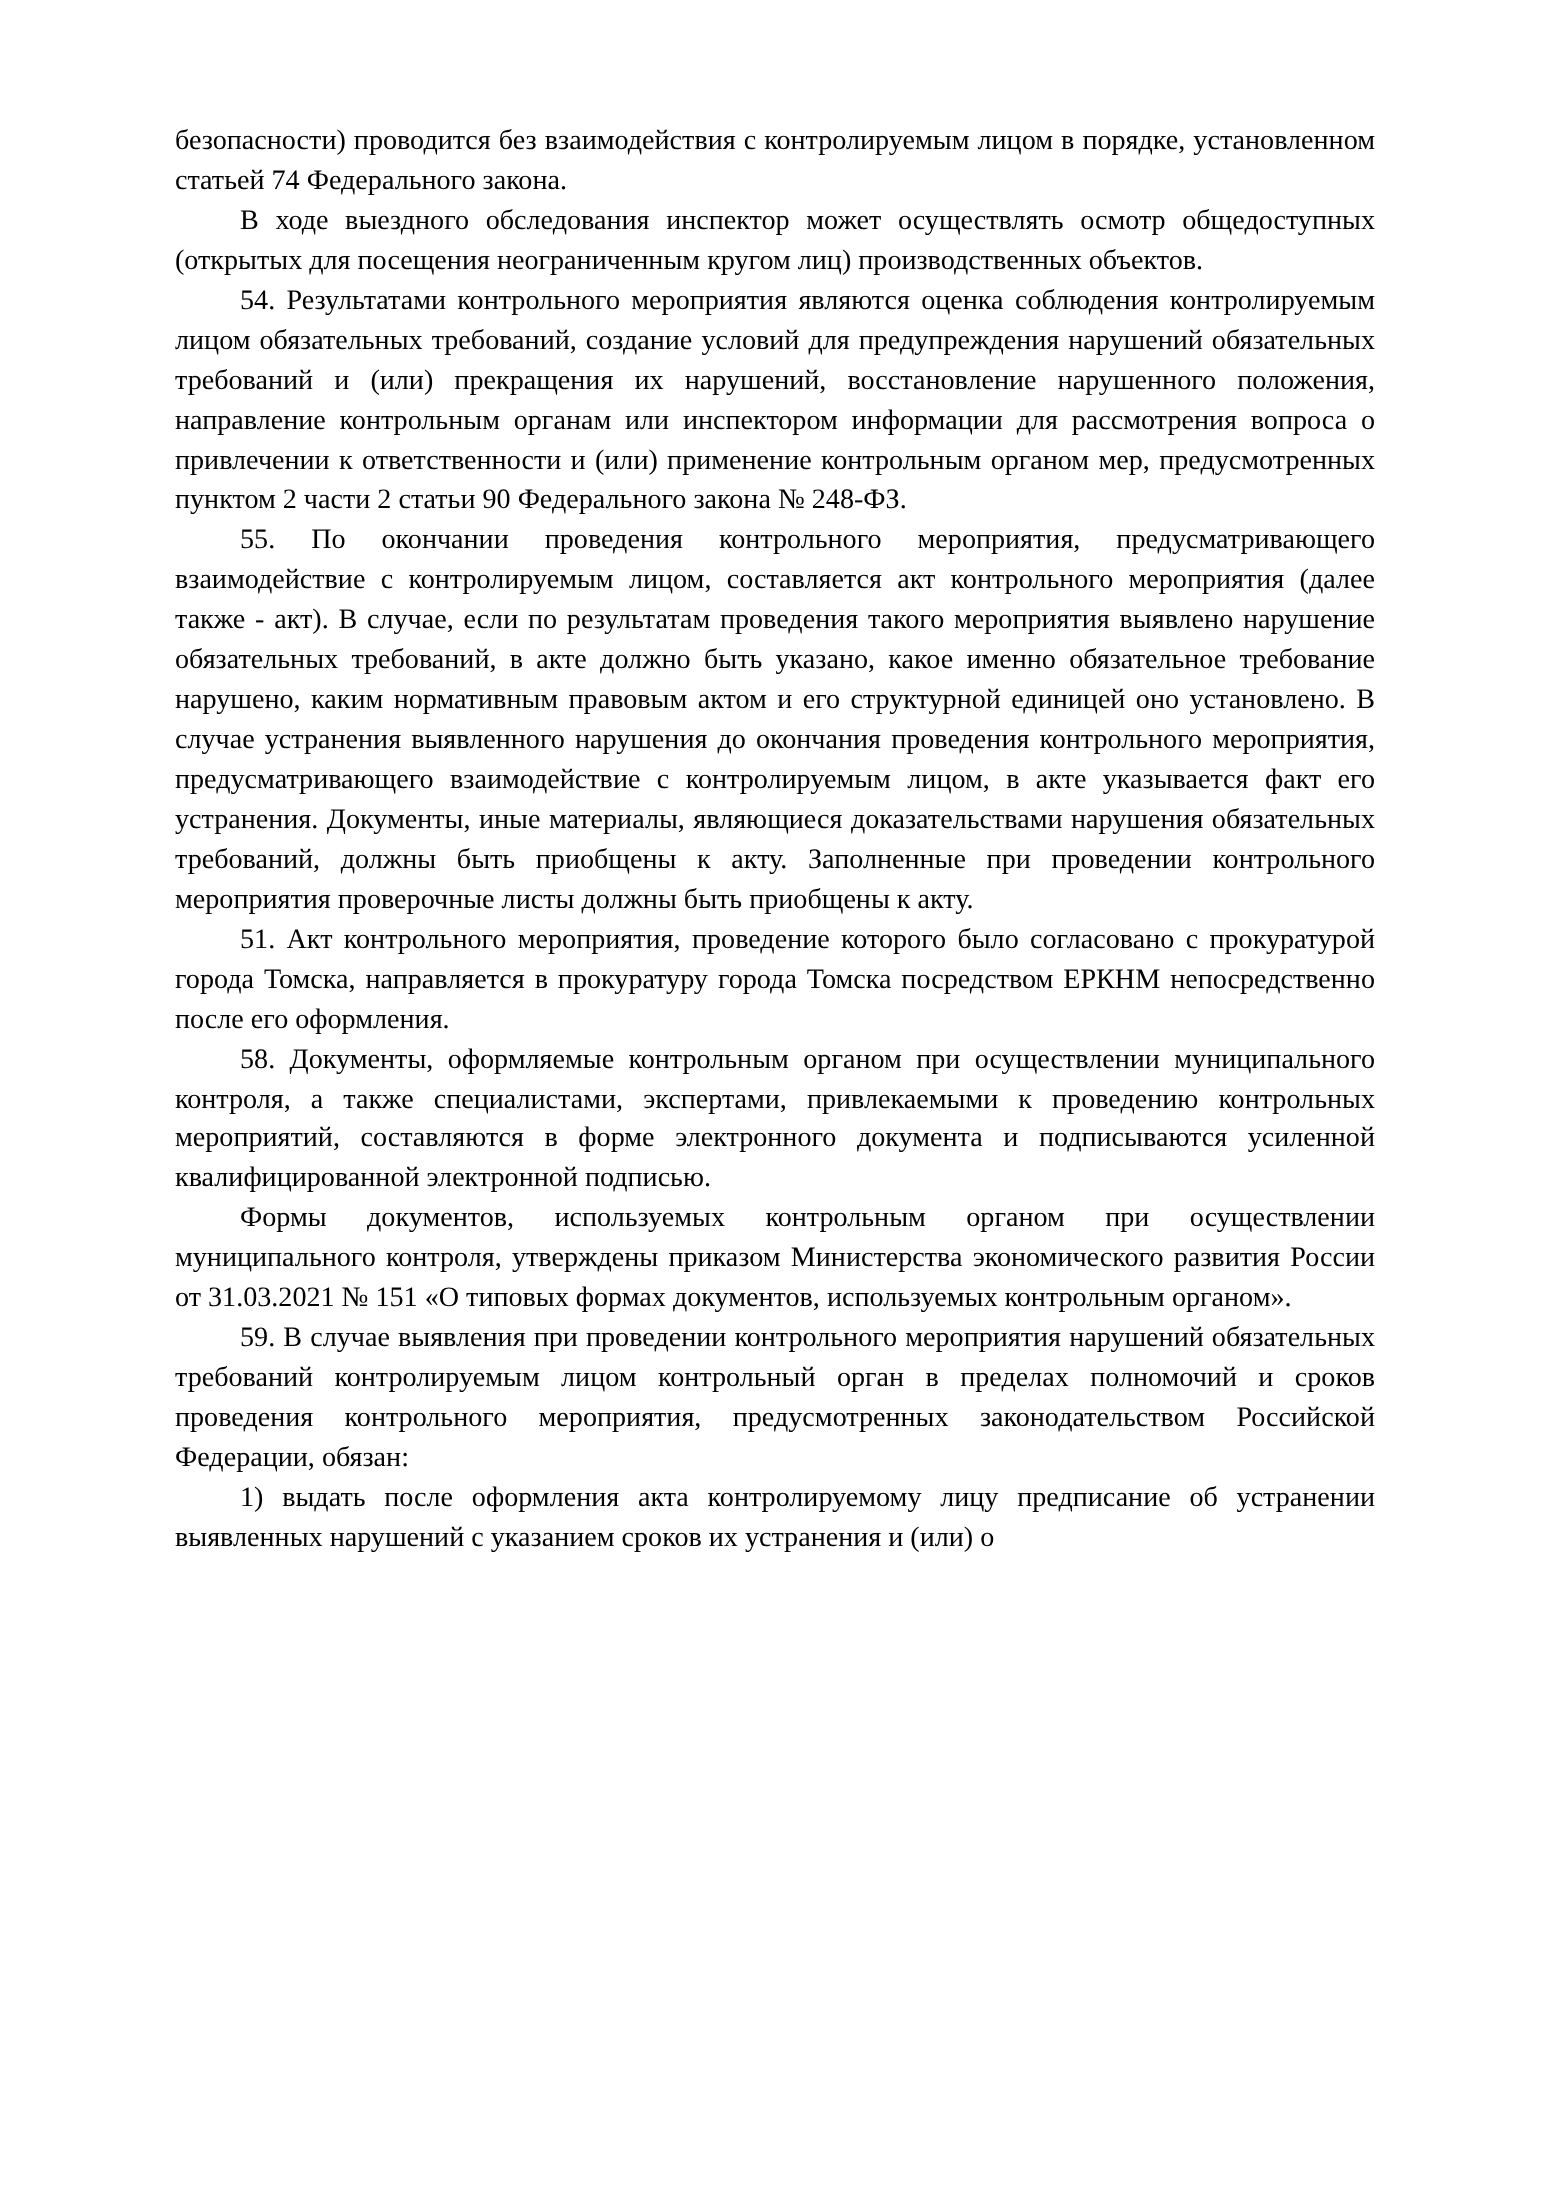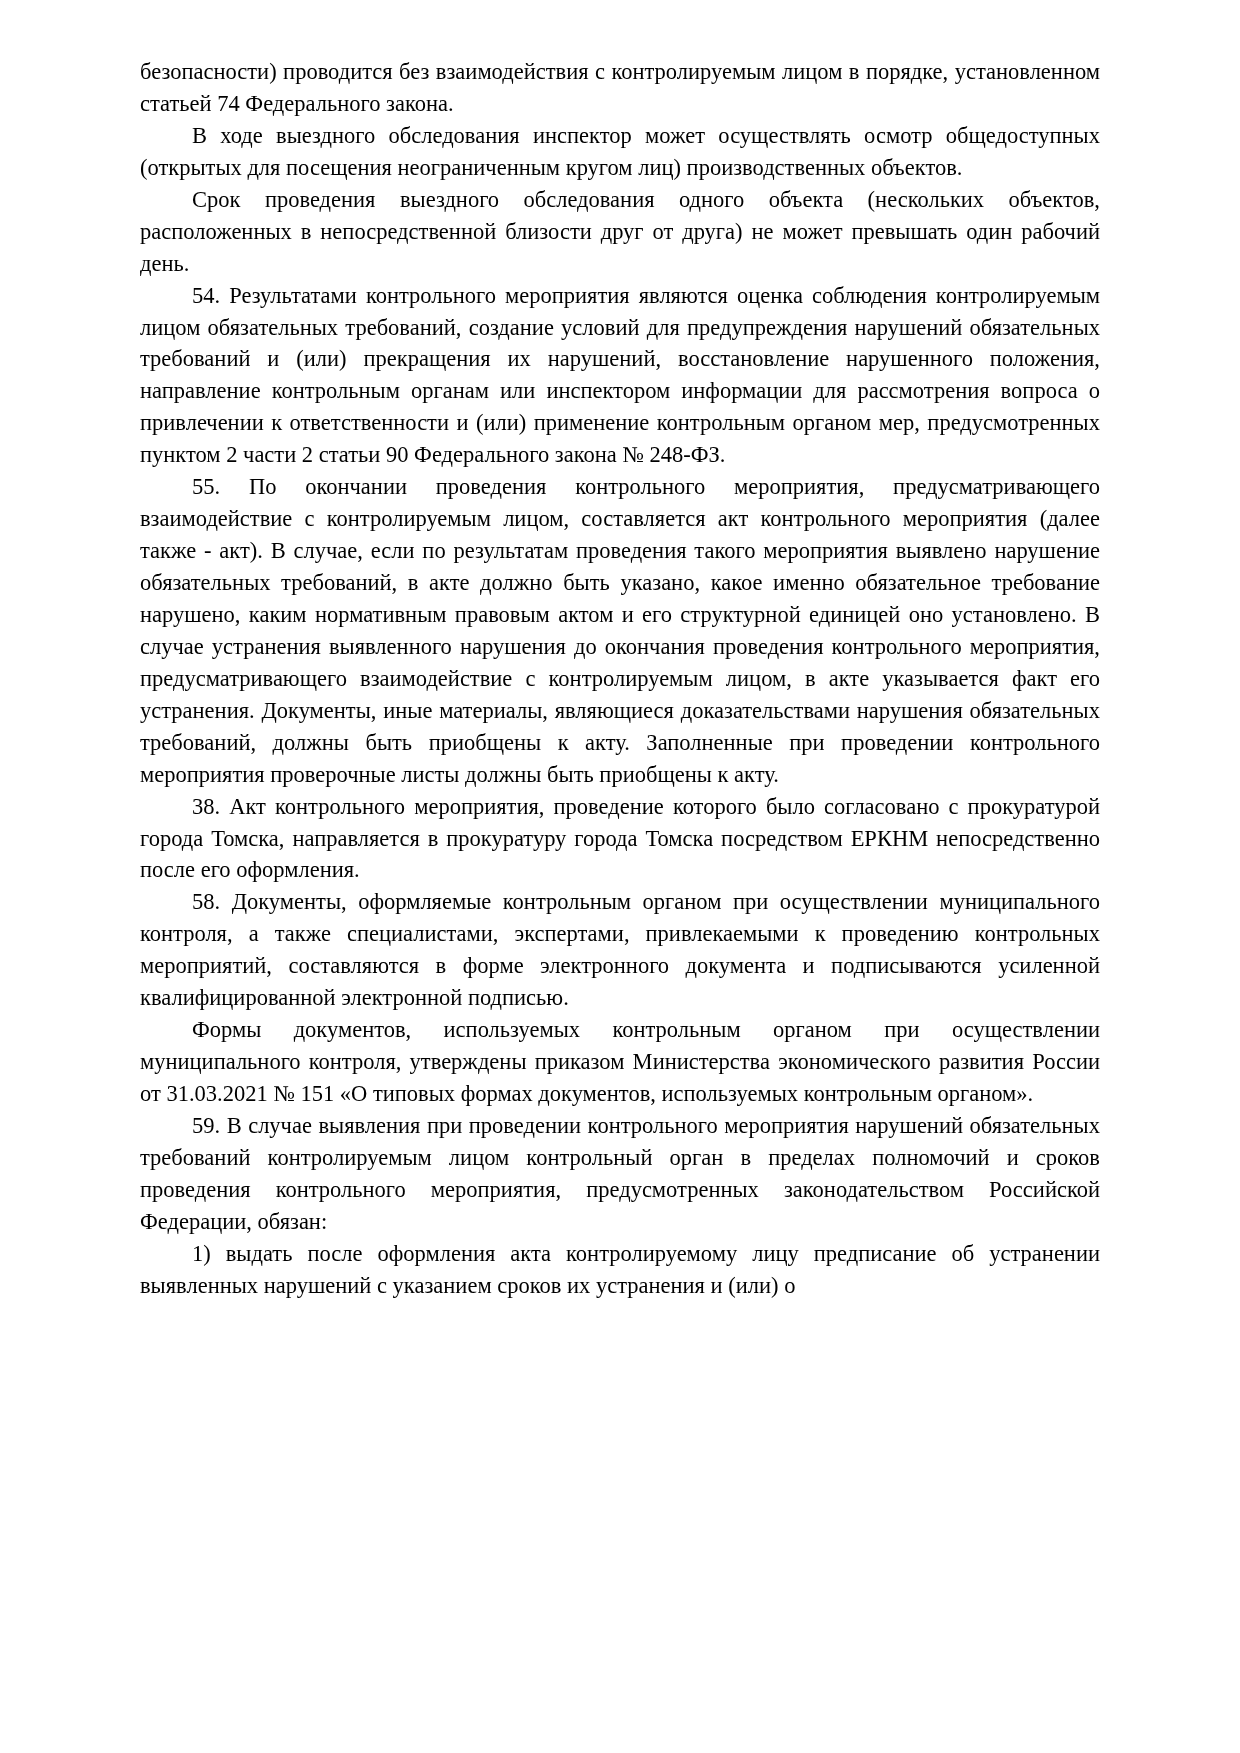--- a/index.html
+++ b/index.html
@@ -11,21 +11,21 @@
     font-family: "Liberation Serif", "DejaVu Serif", serif;
     color: #000000;
   }
   .page {
     position: relative;
     width: 1240px;
     height: 1753px;
     margin: 0 auto;
     background: #ffffff;
     box-sizing: border-box;
-    padding: 56px 140px 80px 140px;
+    padding: 96px 140px 80px 140px;
     overflow: hidden;
   }
   .doc-body {
     font-size: 22.5px;
     line-height: 1.42;
     text-align: justify;
     text-justify: inter-word;
   }
   .doc-body p {
     margin: 0;
@@ -51,29 +51,28 @@
 <body>
 
 <div class="page">
   <div class="doc-body">
 
     <p class="p-noindent">безопасности) проводится без взаимодействия с контролируемым лицом в порядке, установленном статьей 74 Федерального закона.</p>
 
 
     <p class="p-indent">В ходе выездного обследования инспектор может осуществлять осмотр общедоступных (открытых для посещения неограниченным кругом лиц) производственных объектов.</p>
 
-    <p class="p-indent">Срок проведения выездного обследования одного объекта (нескольких объектов, расположенных в непосредственной близости друг от друга) не может превышать один рабочий день.</p>
 
 
     <p class="p-indent">54. Результатами контрольного мероприятия являются оценка соблюдения контролируемым лицом обязательных требований, создание условий для предупреждения нарушений обязательных требований и (или) прекращения их нарушений, восстановление нарушенного положения, направление контрольным органам или инспектором информации для рассмотрения вопроса о привлечении к ответственности и (или) применение контрольным органом мер, предусмотренных пунктом 2 части 2 статьи 90 Федерального закона № 248-ФЗ.</p>
 
     <p class="p-indent">55. По окончании проведения контрольного мероприятия, предусматривающего взаимодействие с контролируемым лицом, составляется акт контрольного мероприятия (далее также - акт). В случае, если по результатам проведения такого мероприятия выявлено нарушение обязательных требований, в акте должно быть указано, какое именно обязательное требование нарушено, каким нормативным правовым актом и его структурной единицей оно установлено. В случае устранения выявленного нарушения до окончания проведения контрольного мероприятия, предусматривающего взаимодействие с контролируемым лицом, в акте указывается факт его устранения. Документы, иные материалы, являющиеся доказательствами нарушения обязательных требований, должны быть приобщены к акту. Заполненные при проведении контрольного мероприятия проверочные листы должны быть приобщены к акту.</p>
 
 
-    <p class="p-indent">38. Акт контрольного мероприятия, проведение которого было согласовано с прокуратурой города Томска, направляется в прокуратуру города Томска посредством ЕРКНМ непосредственно после его оформления.</p>
+    <p class="p-indent">51. Акт контрольного мероприятия, проведение которого было согласовано с прокуратурой города Томска, направляется в прокуратуру города Томска посредством ЕРКНМ непосредственно после его оформления.</p>
 
     <p class="p-indent">58. Документы, оформляемые контрольным органом при осуществлении муниципального контроля, а также специалистами, экспертами, привлекаемыми к проведению контрольных мероприятий, составляются в форме электронного документа и подписываются усиленной квалифицированной электронной подписью.</p>
 
     <p class="p-indent">Формы документов, используемых контрольным органом при осуществлении муниципального контроля, утверждены приказом Министерства экономического развития России от 31.03.2021 № 151 «О типовых формах документов, используемых контрольным органом».</p>
 
     <p class="p-indent">59. В случае выявления при проведении контрольного мероприятия нарушений обязательных требований контролируемым лицом контрольный орган в пределах полномочий и сроков проведения контрольного мероприятия, предусмотренных законодательством Российской Федерации, обязан:</p>
 
     <p class="p-indent">1) выдать после оформления акта контролируемому лицу предписание об устранении выявленных нарушений с указанием сроков их устранения и (или) о</p>
 
   </div>

